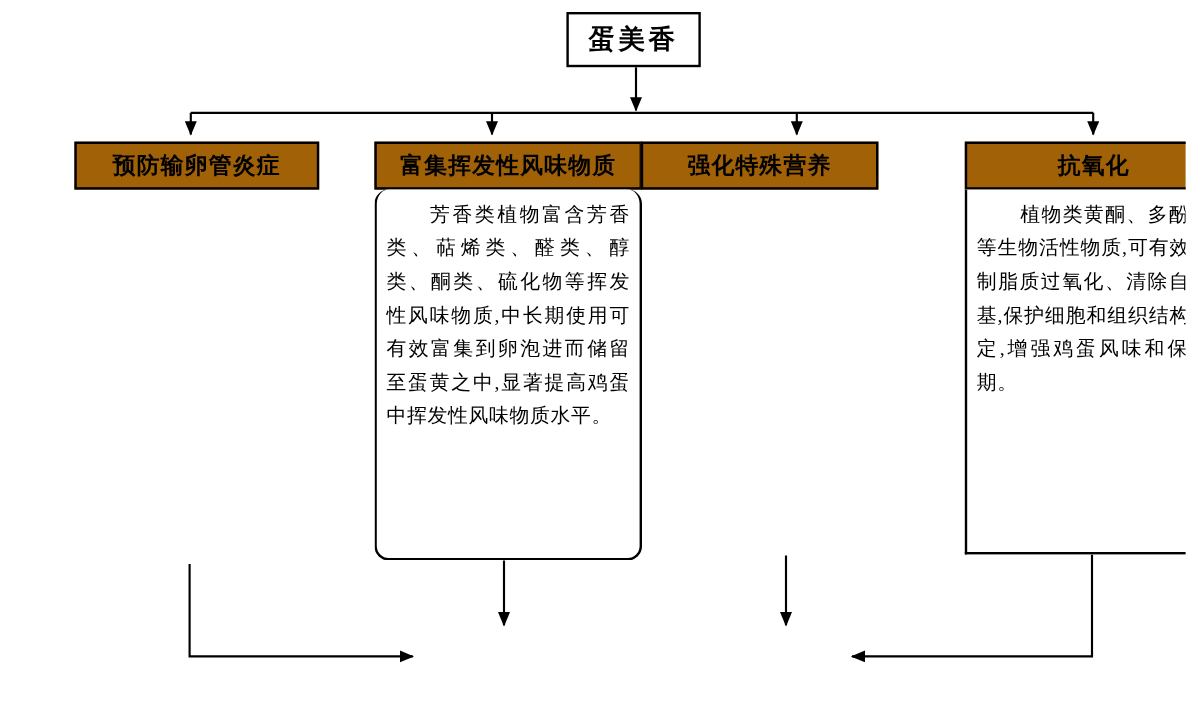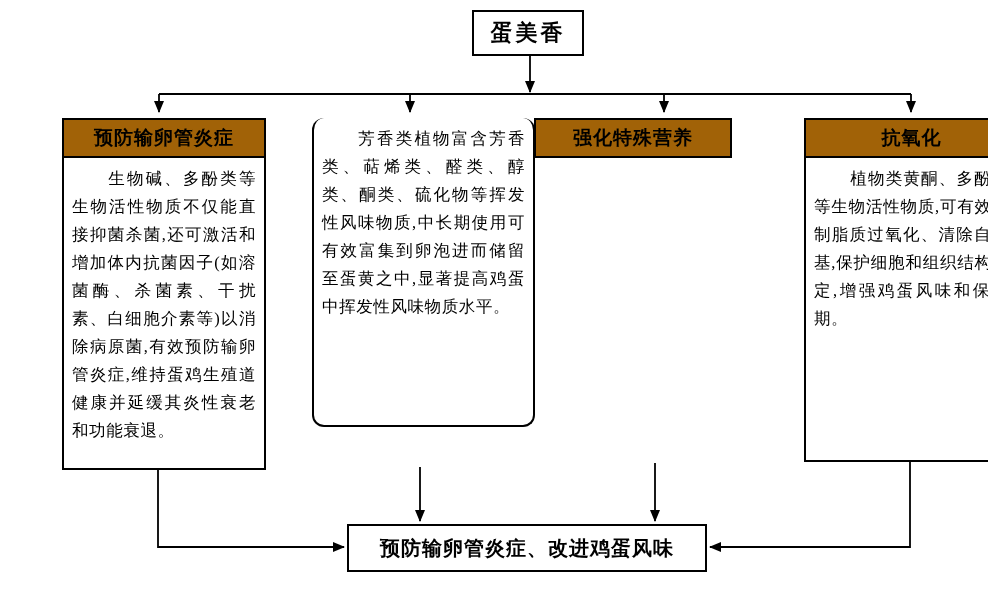--- a/index.html
+++ b/index.html
@@ -79,43 +79,40 @@
   </svg>
 
   <div class="box root-box">
     <span>蛋美香</span>
   </div>
 
   <div class="column" id="col-1">
     <div class="col-header">
       <span>预防输卵管炎症</span>
     </div>
-    <div class="col-body">
-      <p>生物碱、多酚类等生物活性物质不仅能直接抑菌杀菌,还可激活和增加体内抗菌因子(如溶菌酶、杀菌素、干扰素、白细胞介素等)以消除病原菌,有效预防输卵管炎症,维持蛋鸡生殖道健康并延缓其炎性衰老和功能衰退。</p>
-    </div>
   </div>
 
   <div class="column" id="col-2">
+    <div class="col-header">
+      <span>富集挥发性风味物质</span>
+    </div>
     <div class="col-body">
       <p>芳香类植物富含芳香类、萜烯类、醛类、醇类、酮类、硫化物等挥发性风味物质,中长期使用可有效富集到卵泡进而储留至蛋黄之中,显著提高鸡蛋中挥发性风味物质水平。</p>
     </div>
   </div>
 
   <div class="column" id="col-3">
     <div class="col-header">
       <span>强化特殊营养</span>
     </div>
   </div>
 
   <div class="column" id="col-4">
     <div class="col-header">
       <span>抗氧化</span>
     </div>
     <div class="col-body">
       <p>植物类黄酮、多酚类等生物活性物质,可有效抑制脂质过氧化、清除自由基,保护细胞和组织结构稳定,增强鸡蛋风味和保鲜期。</p>
     </div>
   </div>
 
-  <div class="box result-box">
-    <span>预防输卵管炎症、改进鸡蛋风味</span>
-  </div>
 
 </div>
 
 </body></html>

